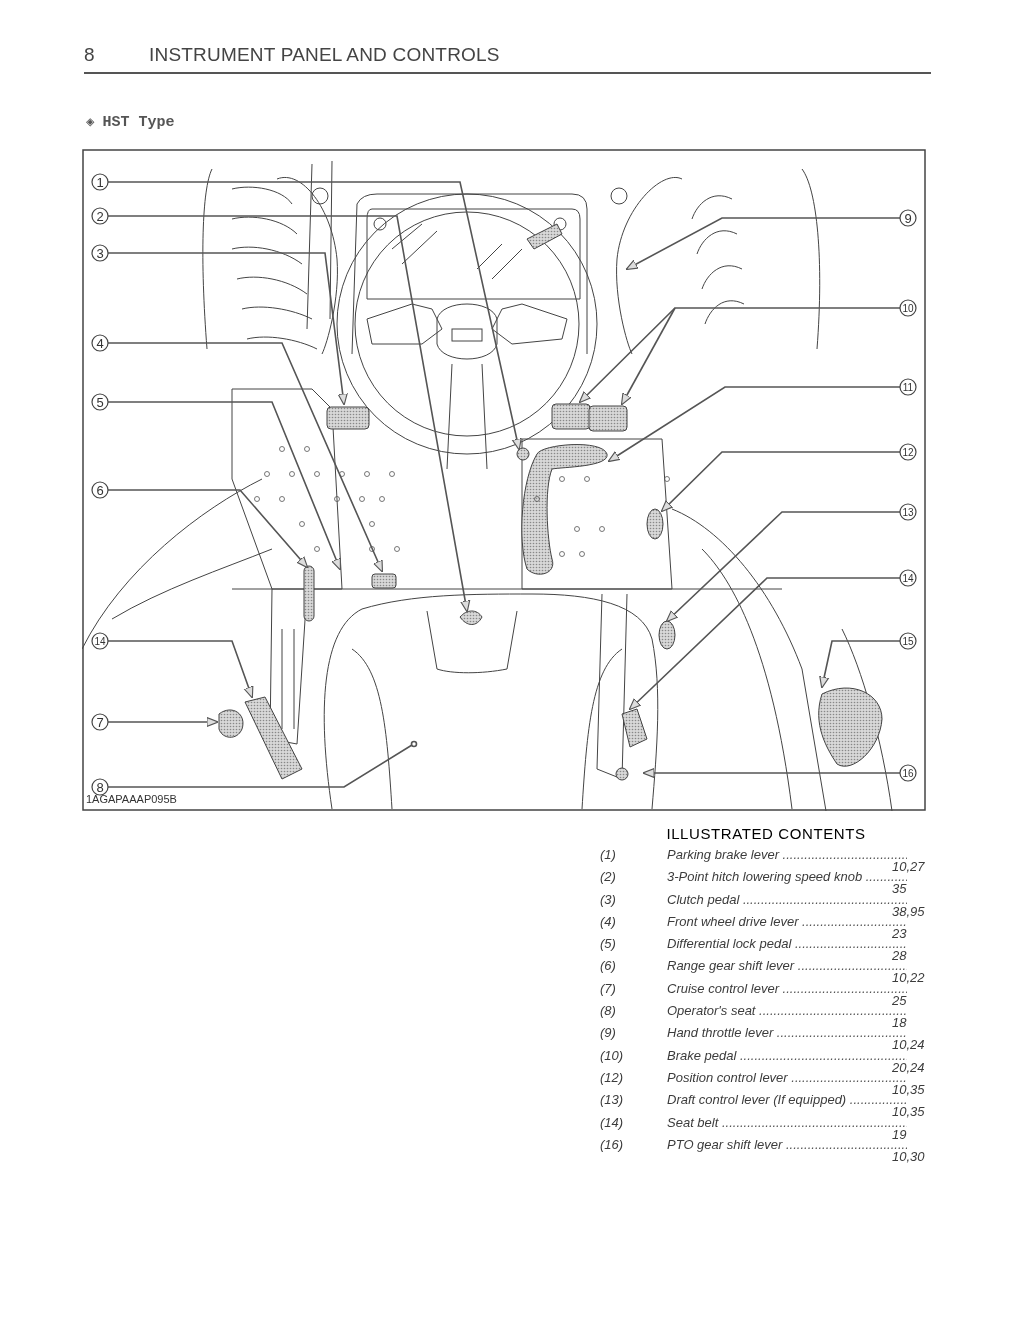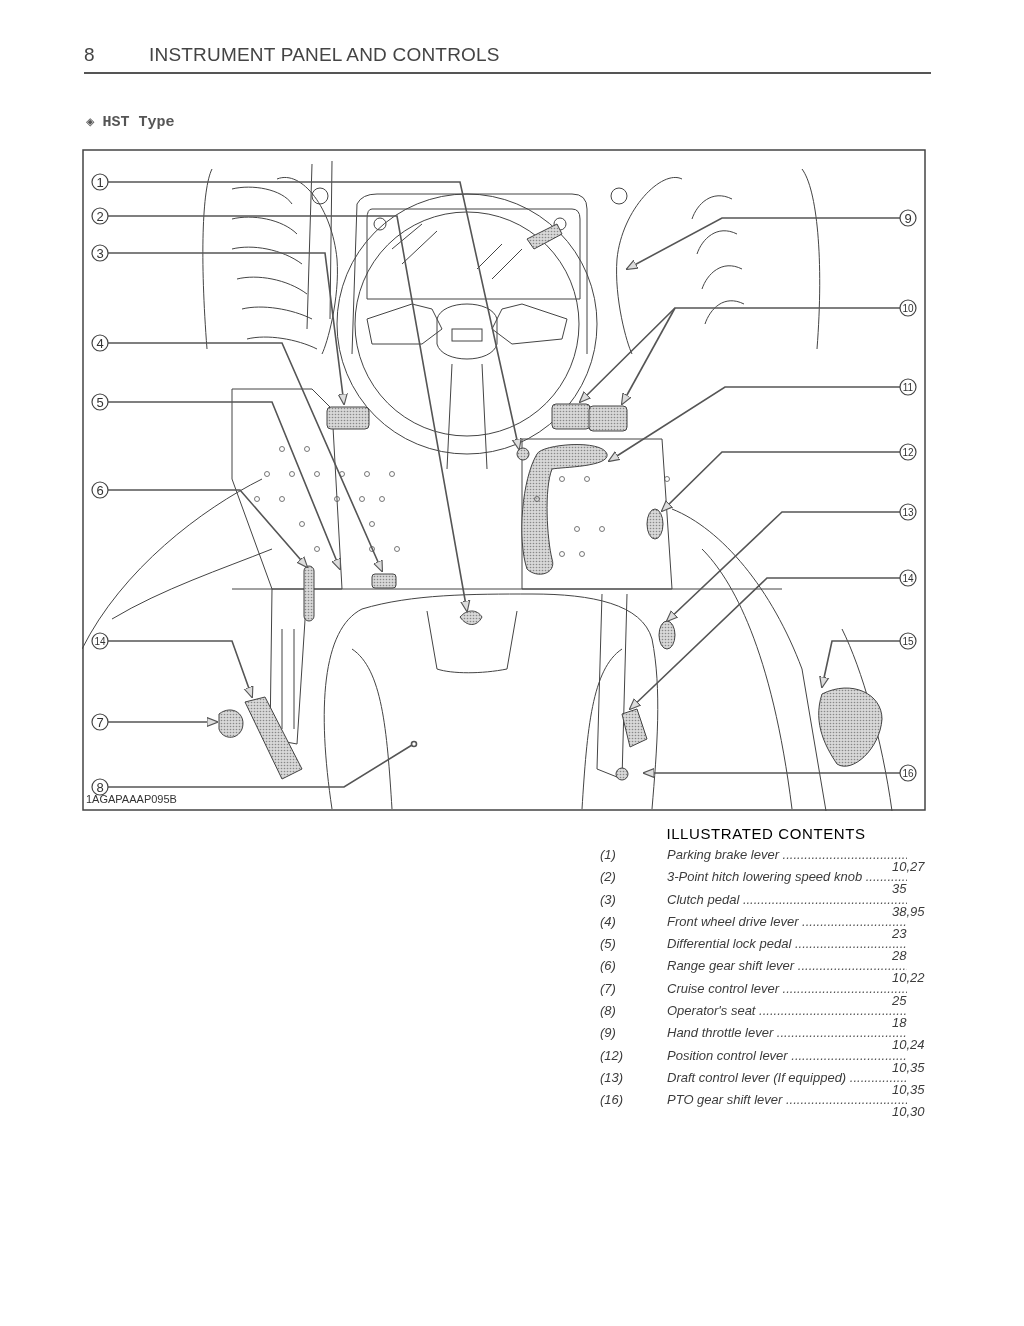--- a/index.html
+++ b/index.html
@@ -248,27 +248,37 @@
       <span class="row-num">(8)</span>
       <span class="row-label">Operator's seat</span>
       <span class="row-page">18</span>
     </div>
   <div class="contents-row">
       <span class="row-num">(9)</span>
       <span class="row-label">Hand throttle lever</span>
       <span class="row-page">10,24</span>
     </div>
   <div class="contents-row">
+      <span class="row-num">(10)</span>
+      <span class="row-label">Brake pedal</span>
+      <span class="row-page">20,24</span>
+    </div>
+  <div class="contents-row">
       <span class="row-num">(12)</span>
       <span class="row-label">Position control lever</span>
       <span class="row-page">10,35</span>
     </div>
   <div class="contents-row">
       <span class="row-num">(13)</span>
       <span class="row-label">Draft control lever (If equipped)</span>
       <span class="row-page">10,35</span>
     </div>
   <div class="contents-row">
+      <span class="row-num">(14)</span>
+      <span class="row-label">Seat belt</span>
+      <span class="row-page">19</span>
+    </div>
+  <div class="contents-row">
       <span class="row-num">(16)</span>
       <span class="row-label">PTO gear shift lever</span>
       <span class="row-page">10,30</span>
     </div>
 </div>
 
 </body></html>

